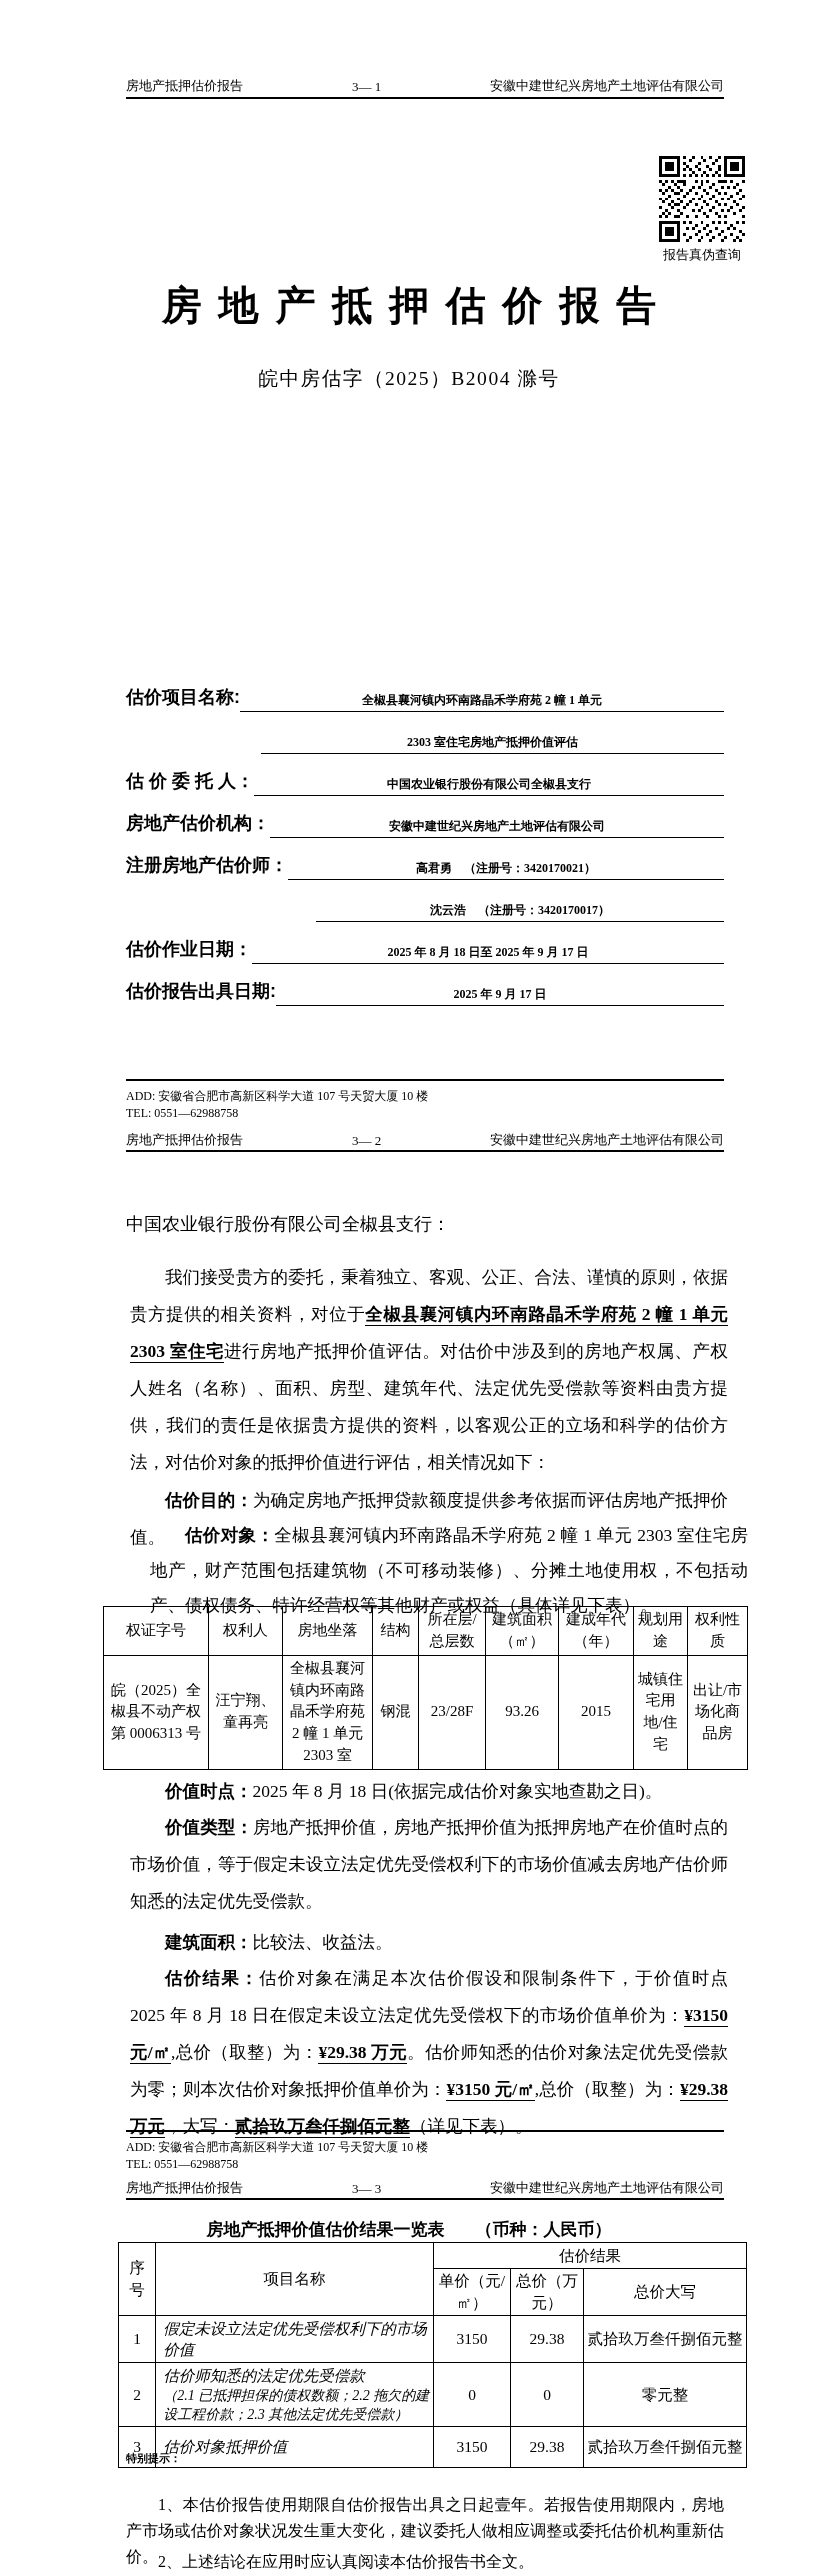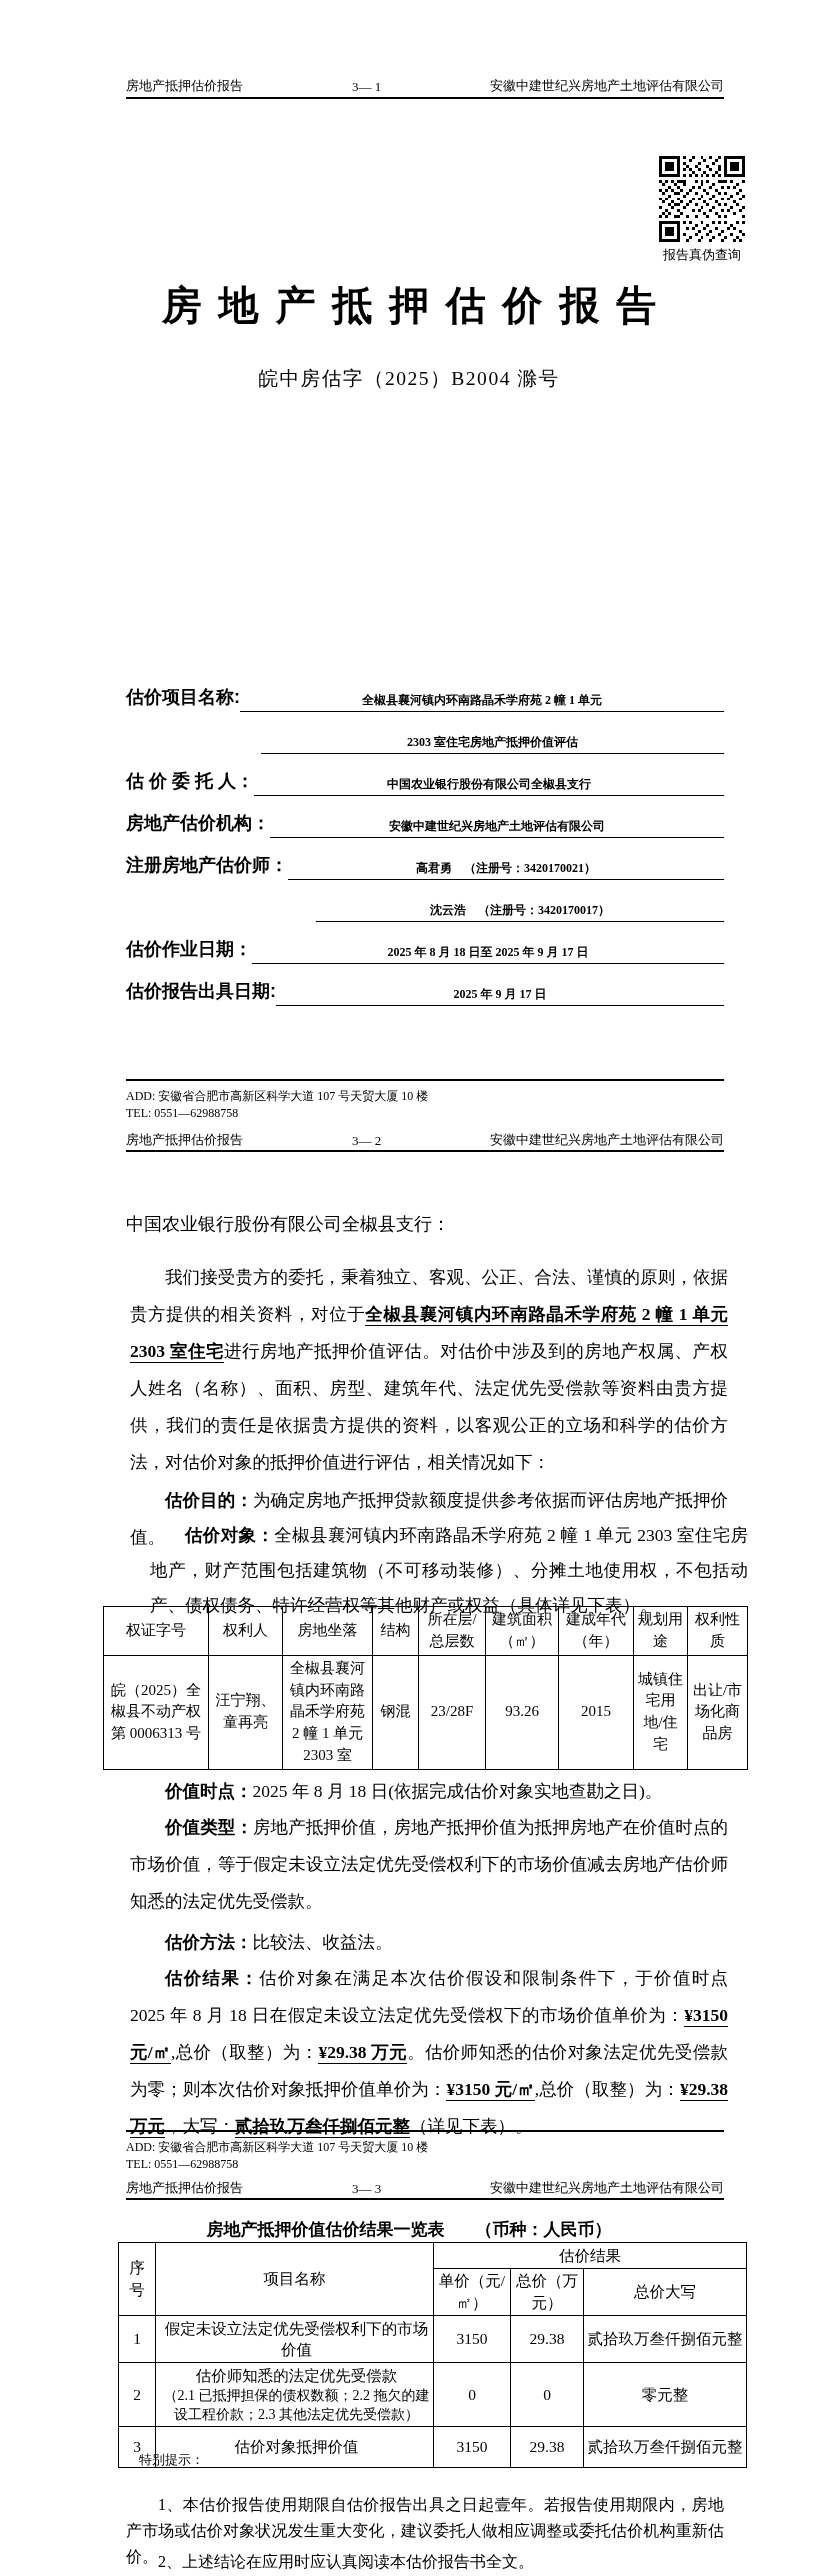--- a/index.html
+++ b/index.html
@@ -36,23 +36,23 @@
           font-size:15px;table-layout:fixed;}
   .ptable th,.ptable td{border:1px solid #000;text-align:center;vertical-align:middle;
           font-weight:normal;padding:2.1px 3.1px;line-height:1.45;}
   
   .rtitle{position:absolute;left:0;width:818px;top:2218px;text-align:center;font-size:17px;font-weight:bold;}
   .rtitle .gap{display:inline-block;width:31px;}
   .rtable{position:absolute;left:118px;top:2242px;width:629px;border-collapse:collapse;
           font-size:15.5px;table-layout:fixed;border-radius:19px;}
   .rtable th,.rtable td{border:1px solid #000;text-align:center;vertical-align:middle;
           font-weight:normal;padding:1.5px 3.1px;line-height:1.4;}
-  .rtable td.item{text-align:center;padding-left:7.2px;}
+  .rtable td.item{text-align:left;padding-left:7.2px;font-style:italic;}
   .rtable .sub{font-size:14px;line-height:1.35;}
-  .notes-title{position:absolute;left:126px;top:2451px;font-size:13px;font-weight:normal;margin-left:13px;}
+  .notes-title{position:absolute;left:126px;top:2451px;font-size:11px;font-weight:bold;}
   .note{position:absolute;left:126px;width:598px;font-size:16px;line-height:26px;
         text-align:justify;text-indent:32px;}
 </style>
 </head>
 <body>
 
 <div class="sheet">
 
   <div class="phead" style="top:77px;">
     <span>房地产抵押估价报告</span>
@@ -181,21 +181,21 @@
 
   <p class="bp" style="top:1755px;">
     <span class="plabel">价值时点：</span><span>2025 年 8 月 18 日(依据完成估价对象实地查勘之日)。</span>
   </p>
 
   <p class="bp" style="top:1791px;">
     <span class="plabel">价值类型：</span><span>房地产抵押价值，房地产抵押价值为抵押房地产在价值时点的市场价值，等于假定未设立法定优先受偿权利下的市场价值减去房地产估价师知悉的法定优先受偿款。</span>
   </p>
 
   <p class="bp" style="top:1906px;">
-    <span class="plabel">估价方法：</span><span>比较法、收益法。</span>
+    <span class="plabel">建筑面积：</span><span>比较法、收益法。</span>
   </p>
 
   <p class="bp" style="top:1942px;">
     <span class="plabel">估价结果：</span><span>估价对象在满足本次估价假设和限制条件下，于价值时点 2025 年 8 月 18 日在假定未设立法定优先受偿权下的市场价值单价为：</span><span class="u">¥3150 元/㎡</span><span>,总价（取整）为：</span><span class="u">¥29.38 万元</span><span>。估价师知悉的估价对象法定优先受偿款为零；则本次估价对象抵押价值单价为：</span><span class="u">¥3150 元/㎡</span><span>,总价（取整）为：</span><span class="u">¥29.38 万元</span><span>，大写：</span><span class="u">贰拾玖万叁仟捌佰元整</span><span>（详见下表）。</span>
   </p>
 
   <div class="hrule" style="top:2130px;"></div>
   <div class="pfoot" style="top:2139px;">ADD: 安徽省合肥市高新区科学大道 107 号天贸大厦 10 楼</div>
   <div class="pfoot" style="top:2157px;">TEL: 0551—62988758</div>
 

